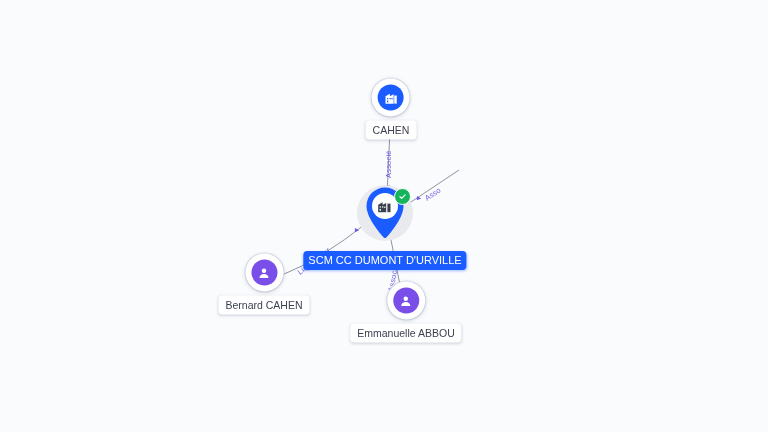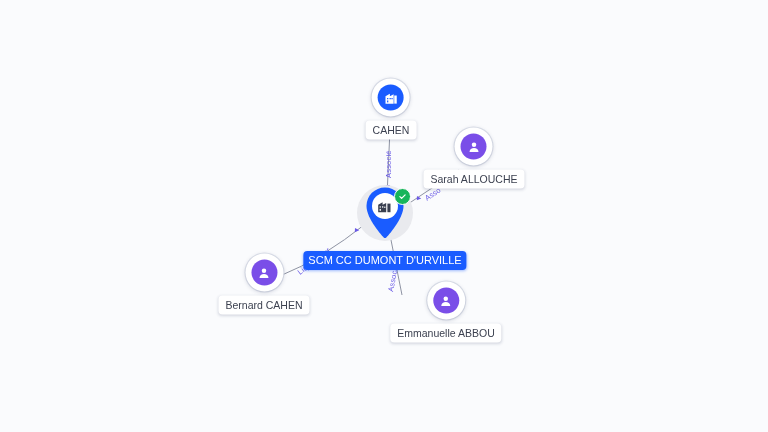--- a/index.html
+++ b/index.html
@@ -197,45 +197,34 @@
           <rect x="5.5" y="12" width="2" height="2" fill="#1a5cff"></rect>
           <rect x="9.5" y="12" width="2" height="2" fill="#1a5cff"></rect>
           <rect x="5.5" y="16" width="2" height="3" fill="#1a5cff"></rect>
           <rect x="12.5" y="12" width="2" height="2" fill="#1a5cff"></rect>
         </svg>
       </div>
     </div>
     <div class="node-label">CAHEN</div>
   </div>
 
-  <div class="node node-person" style="left:474px; top:158px;">
-    <div class="node-ring">
-      <div class="node-disc" style="background:#7a4ee8;">
-        <svg width="15" height="15" viewBox="0 0 24 24">
-          <circle cx="12" cy="8.5" r="3.6" fill="#ffffff"></circle>
-          <path d="M4.8 20c0-4 3.4-6.3 7.2-6.3s7.2 2.3 7.2 6.3z" fill="#ffffff"></path>
-        </svg>
-      </div>
-    </div>
-    <div class="node-label">Sarah ALLOUCHE</div>
-  </div>
 
   <div class="node node-person" style="left:264px; top:284px;">
     <div class="node-ring">
       <div class="node-disc" style="background:#7a4ee8;">
         <svg width="15" height="15" viewBox="0 0 24 24">
           <circle cx="12" cy="8.5" r="3.6" fill="#ffffff"></circle>
           <path d="M4.8 20c0-4 3.4-6.3 7.2-6.3s7.2 2.3 7.2 6.3z" fill="#ffffff"></path>
         </svg>
       </div>
     </div>
     <div class="node-label">Bernard CAHEN</div>
   </div>
 
-  <div class="node node-person" style="left:406px; top:312px;margin-left:40px;">
+  <div class="node node-person" style="left:406px; top:312px;">
     <div class="node-ring">
       <div class="node-disc" style="background:#7a4ee8;">
         <svg width="15" height="15" viewBox="0 0 24 24">
           <circle cx="12" cy="8.5" r="3.6" fill="#ffffff"></circle>
           <path d="M4.8 20c0-4 3.4-6.3 7.2-6.3s7.2 2.3 7.2 6.3z" fill="#ffffff"></path>
         </svg>
       </div>
     </div>
     <div class="node-label">Emmanuelle ABBOU</div>
   </div>

